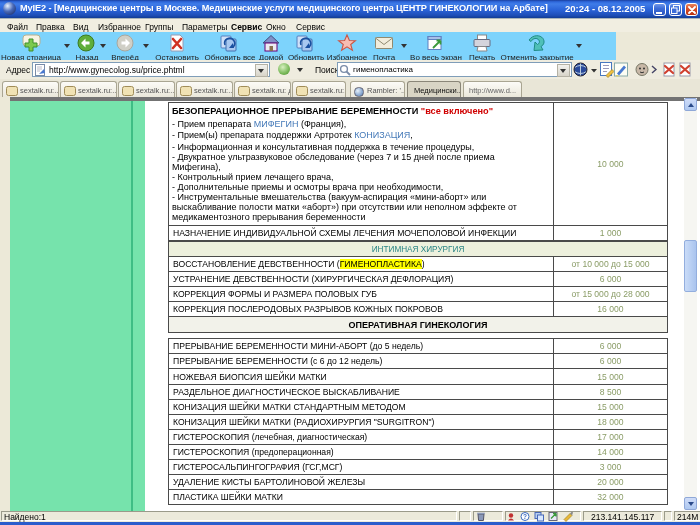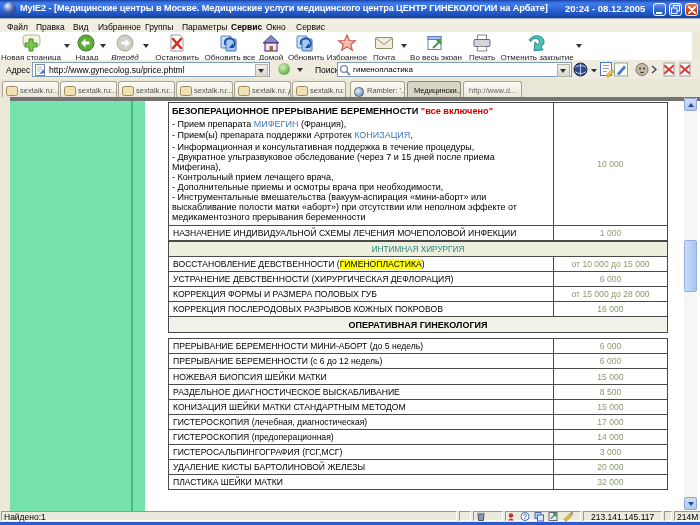--- a/index.html
+++ b/index.html
@@ -8,21 +8,21 @@
 
 #titlebar{left:0;top:0;width:700px;height:18px;font-size:9.5px;background:linear-gradient(180deg,#1b3f9e 0%,#2e68dc 10%,#3f7ce8 22%,#2a63d8 55%,#1e4eb8 85%,#123c94 100%);color:#fff;font-weight:bold;}
 #titletext{left:20px;top:3px;white-space:nowrap;letter-spacing:-0.1px;font-size:9.2px;}
 .winbtn{top:3px;width:13px;height:13px;border-radius:3px;border:1px solid #fff;box-sizing:border-box;}
 .bluebtn{background:linear-gradient(180deg,#6f96e8 0%,#3c6cd8 40%,#2a55be 100%);}
 #closebtn{background:linear-gradient(180deg,#e8845c 0%,#d8512a 40%,#b83010 100%);}
 
 #menubar{left:0;top:18px;width:700px;height:14px;background:#f1eee1;border-top:1px solid #aab4b8;box-sizing:border-box;font-size:8.5px;color:#000;}
 #menubar span{position:absolute;top:3px;}
 
-#toolbar{left:0;top:32px;width:692px;height:28px;background:#ffffff;}
+#toolbar{left:0;top:32px;width:616px;height:28px;background:#7dd3fc;}
 .tlabel{position:absolute;top:21px;font-size:8px;color:#222;white-space:nowrap;transform:translateX(-50%);}
 .dd{position:absolute;top:12px;width:0;height:0;border-left:3px solid transparent;border-right:3px solid transparent;border-top:4px solid #333;}
 
 #addrrow{left:0;top:60px;width:700px;height:19px;background:#efecdf;font-size:8.5px;}
 .field{position:absolute;top:1.5px;height:15px;background:#fff;border:1px solid #7f9db9;box-sizing:border-box;}
 .fdd{position:absolute;right:1px;top:1px;width:11px;height:11px;background:linear-gradient(180deg,#f2f2ef,#d8d4c8);border:1px solid #b5b2a5;}
 .fdd:after{content:"";position:absolute;left:2px;top:4px;border-left:3px solid transparent;border-right:3px solid transparent;border-top:4px solid #333;}
 
 #tabbar{left:0;top:79px;width:700px;height:18px;background:#e9e6d7;}
 .tab{position:absolute;top:2px;height:16px;background:linear-gradient(180deg,#fcfbf7,#eae7da);border:1px solid #a9a592;border-bottom:none;border-radius:3px 3px 0 0;box-sizing:border-box;font-size:7.5px;color:#555;overflow:hidden;}
@@ -80,21 +80,21 @@
     <span style="left:145px;">Группы</span>
     <span style="left:182px;">Параметры</span>
     <span style="left:231px;font-weight:bold;">Сервис</span>
     <span style="left:266px;">Окно</span>
     <span style="left:296px;">Сервис</span>
 </div>
 
 <div class="abs" id="toolbar">
   <div class="tlabel" style="left:31px;">Новая страница</div>
   <div class="tlabel" style="left:87px;">Назад</div>
-  <div class="tlabel" style="left:125px;font-style:italic;">Вперёд</div>
+  <div class="tlabel" style="left:125px;">Вперёд</div>
   <div class="tlabel" style="left:177px;">Остановить</div>
   <div class="tlabel" style="left:230px;">Обновить все</div>
   <div class="tlabel" style="left:271px;">Домой</div>
   <div class="tlabel" style="left:306px;">Обновить</div>
   <div class="tlabel" style="left:347px;">Избранное</div>
   <div class="tlabel" style="left:384px;">Почта</div>
   <div class="tlabel" style="left:436px;">Во весь экран</div>
   <div class="tlabel" style="left:482px;">Печать</div>
   <div class="tlabel" style="left:537px;">Отменить закрытие</div>
   <div class="dd" style="left:64px;"></div>
@@ -335,20 +335,24 @@
           </tr>
     <tr>
             <td style="height:14.05px;">РАЗДЕЛЬНОЕ ДИАГНОСТИЧЕСКОЕ ВЫСКАБЛИВАНИЕ</td>
             <td class="price">8 500</td>
           </tr>
     <tr>
             <td style="height:14.05px;">КОНИЗАЦИЯ ШЕЙКИ МАТКИ СТАНДАРТНЫМ МЕТОДОМ</td>
             <td class="price">15 000</td>
           </tr>
     <tr>
+            <td style="height:14.05px;">КОНИЗАЦИЯ ШЕЙКИ МАТКИ (РАДИОХИРУРГИЯ "SURGITRON")</td>
+            <td class="price">18 000</td>
+          </tr>
+    <tr>
             <td style="height:14.05px;">ГИСТЕРОСКОПИЯ (лечебная, диагностическая)</td>
             <td class="price">17 000</td>
           </tr>
     <tr>
             <td style="height:14.05px;">ГИСТЕРОСКОПИЯ (предоперационная)</td>
             <td class="price">14 000</td>
           </tr>
     <tr>
             <td style="height:14.05px;">ГИСТЕРОСАЛЬПИНГОГРАФИЯ (ГСГ,МСГ)</td>
             <td class="price">3 000</td>

